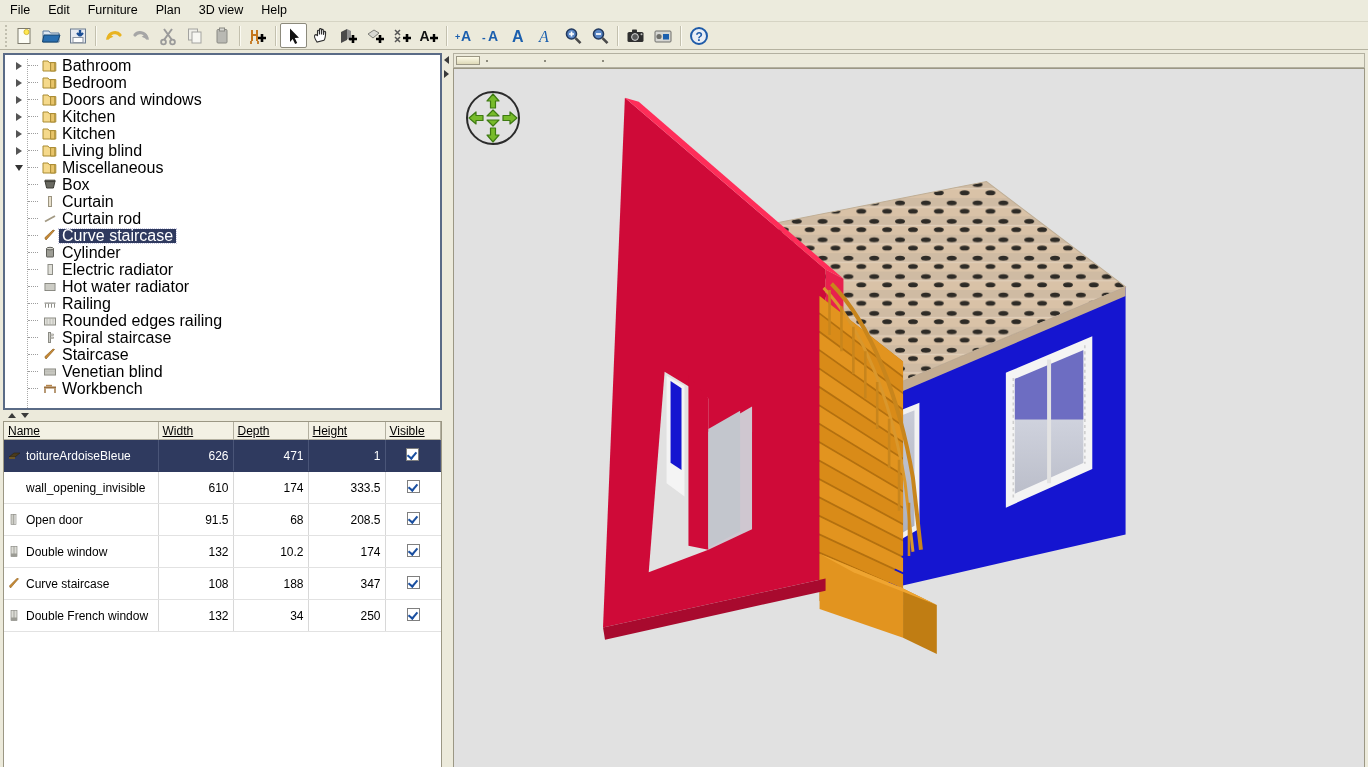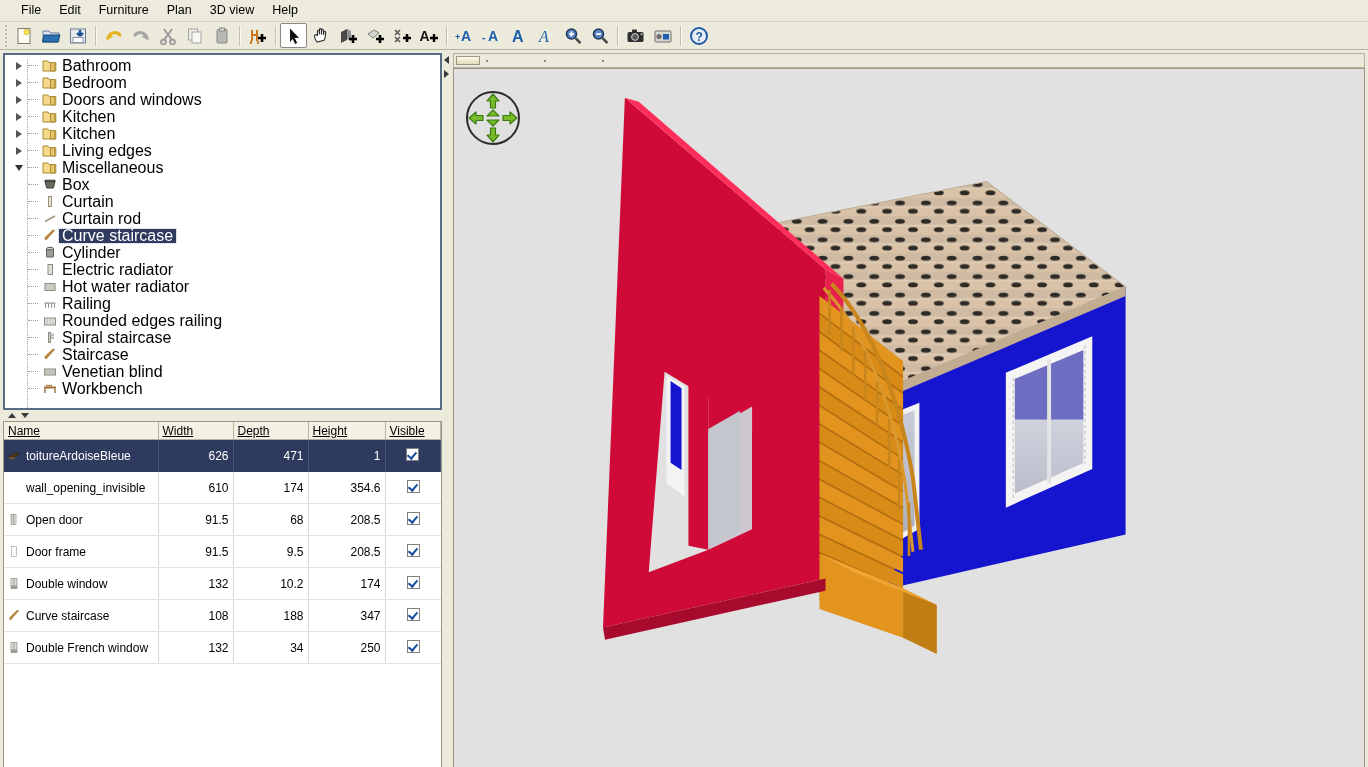--- a/index.html
+++ b/index.html
@@ -6,21 +6,21 @@
   body{
     width:1368px;height:767px;overflow:hidden;
     background:#eceadb;
     font-family:"Liberation Sans","DejaVu Sans",sans-serif;
     font-size:12px;color:#000;
     -webkit-font-smoothing:none;
   }
   
   .menubar{
     height:21px;background:#ecebdd;display:flex;align-items:center;
-    padding-left:12px;border-bottom:1px solid #d6d4c4;
+    padding-left:1px;border-bottom:1px solid #d6d4c4;
   }
   .menubar .mi{
     padding:2px 9px;font-size:12.5px;color:#000;cursor:default;line-height:15px;
   }
   
   .toolbar{
     height:27px;background:#eceadb;display:flex;align-items:center;
     border-bottom:1px solid #b5b2a0;padding-left:2px;
   }
   .grip{width:8px;height:22px;display:flex;flex-direction:column;justify-content:center;align-items:center;gap:2px;}
@@ -364,21 +364,21 @@
           <span class="tog">
               <span class="tri-c"></span>
             </span>
           <span class="dots"></span>
           <span class="ico">
             <svg width="15" height="14" viewBox="0 0 15 14">
                 <path d="M1 2h5l1.2 1.6H13.8V12H1z" fill="#f5d98b" stroke="#a98b33"></path>
                 <path d="M8.6 3.6h4.2V12H8.6z" fill="#e8c46a" stroke="#a98b33"></path>
               </svg>
           </span>
-          <span class="lbl">Living edges</span>
+          <span class="lbl">Living blind</span>
         </div>
 
         <div class="trow">
           <span class="tog">
               <span class="tri-o"></span>
             </span>
           <span class="dots"></span>
           <span class="ico">
             <svg width="15" height="14" viewBox="0 0 15 14">
                 <path d="M1 2h5l1.2 1.6H13.8V12H1z" fill="#f5d98b" stroke="#a98b33"></path>
@@ -573,53 +573,37 @@
           </tr>
           <tr>
             <td>
               <span class="namecell">
                   <span class="mini"></span>
               <span>wall_opening_invisible</span>
                 </span>
             </td>
             <td class="num">610</td>
             <td class="num">174</td>
-            <td class="num">354.6</td>
+            <td class="num">333.5</td>
             <td class="chk"><span class="cbx"></span></td>
           </tr>
           <tr>
             <td>
               <span class="namecell">
                   <span class="mini">
                 <svg width="13" height="11" viewBox="0 0 13 11">
                       <rect x="3" y="0.5" width="3" height="10" fill="#cfcfc8" stroke="#86867f" stroke-width=".6"></rect>
                       <rect x="6" y="0.5" width="2" height="10" fill="#ededea" stroke="#86867f" stroke-width=".6"></rect>
                     </svg>
               </span>
               <span>Open door</span>
                 </span>
             </td>
             <td class="num">91.5</td>
             <td class="num">68</td>
-            <td class="num">208.5</td>
-            <td class="chk"><span class="cbx"></span></td>
-          </tr>
-          <tr>
-            <td>
-              <span class="namecell">
-                  <span class="mini">
-                <svg width="13" height="11" viewBox="0 0 13 11">
-                      <rect x="3.5" y="0.5" width="5" height="10" fill="#fbfbf8" stroke="#9a9a92" stroke-width=".6"></rect>
-                    </svg>
-              </span>
-              <span>Door frame</span>
-                </span>
-            </td>
-            <td class="num">91.5</td>
-            <td class="num">9.5</td>
             <td class="num">208.5</td>
             <td class="chk"><span class="cbx"></span></td>
           </tr>
           <tr>
             <td>
               <span class="namecell">
                   <span class="mini">
                 <svg width="13" height="11" viewBox="0 0 13 11">
                       <rect x="3" y="0.5" width="6" height="10" fill="#dcdcd6" stroke="#7c7c75" stroke-width=".6"></rect>
                       <path d="M6 .5v10" stroke="#7c7c75" stroke-width=".6"></path>

